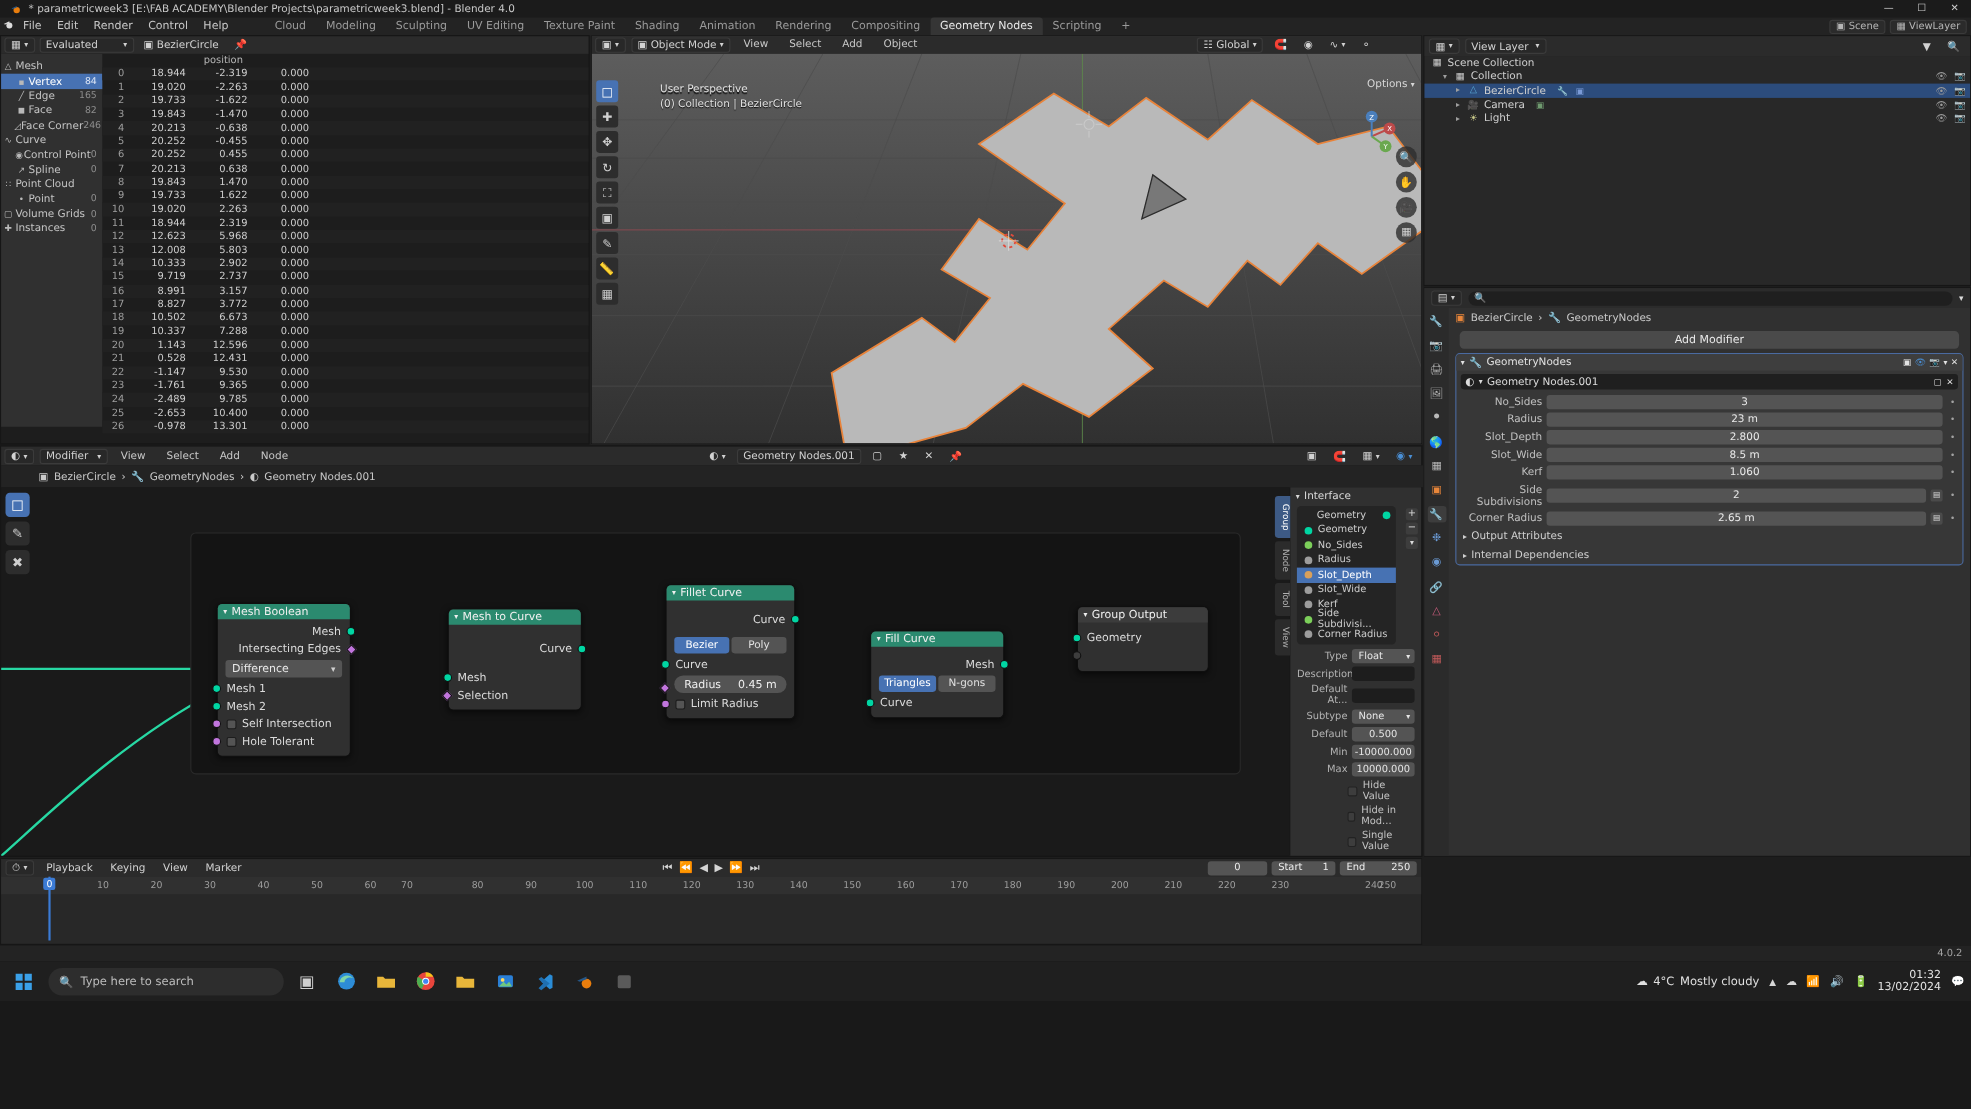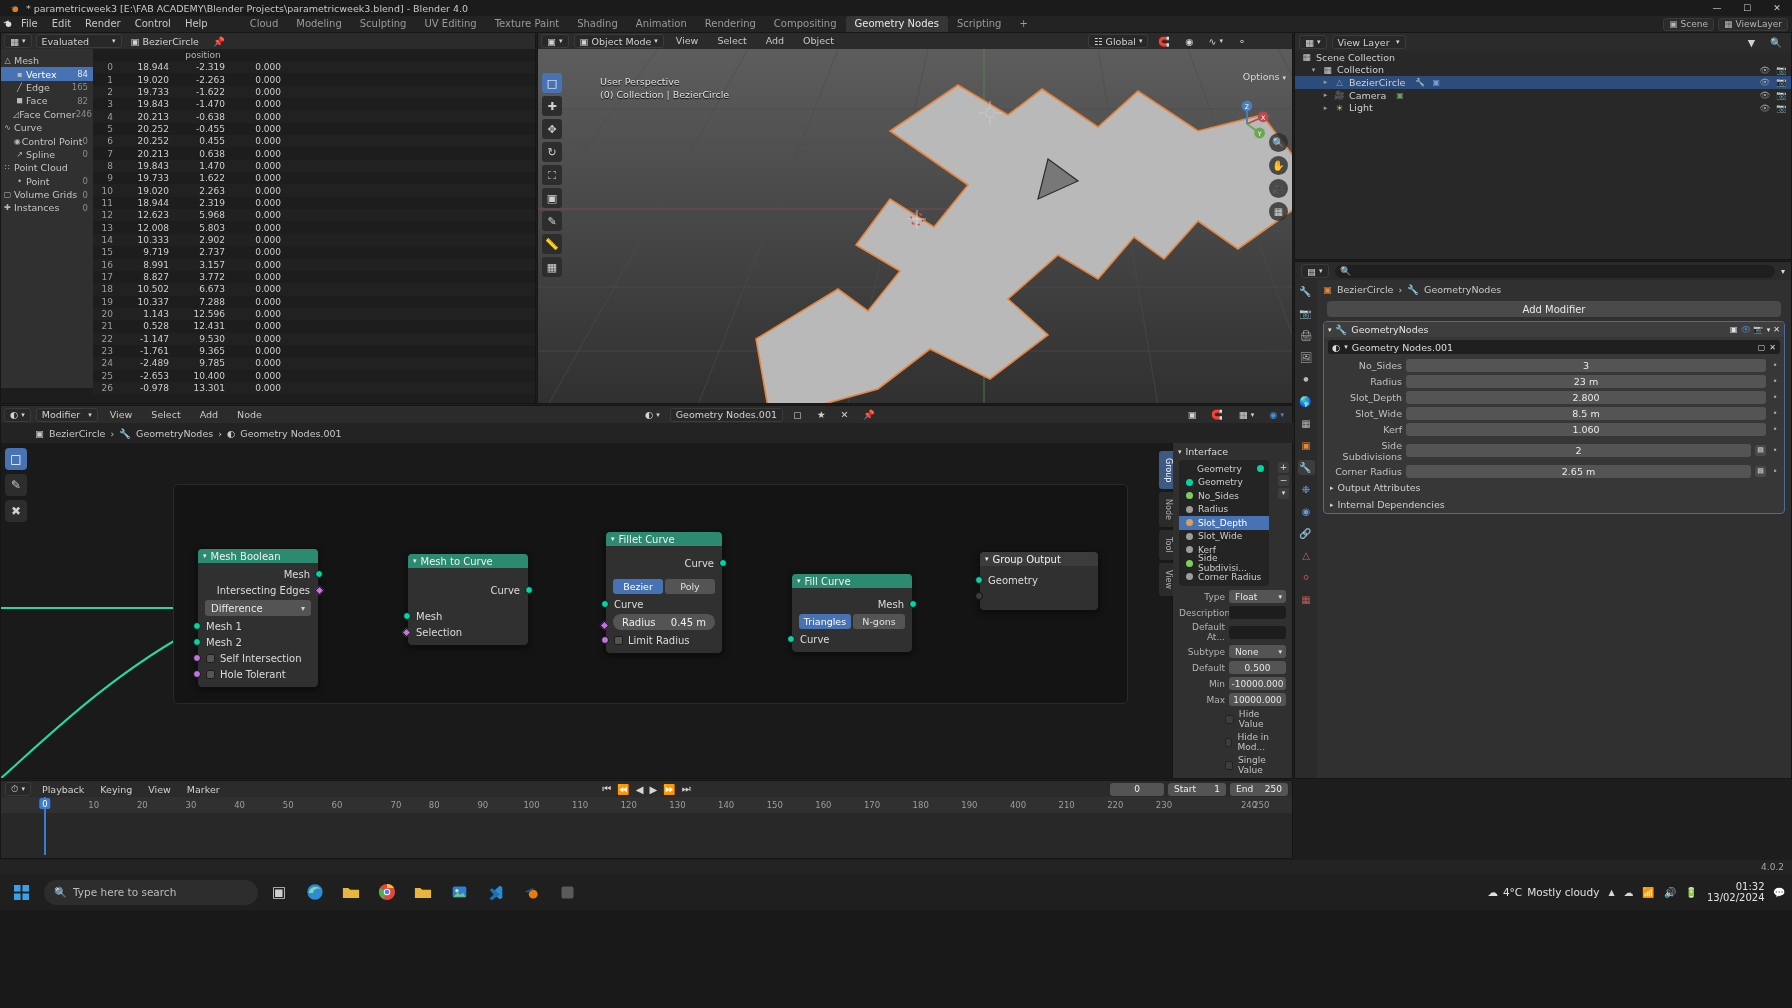--- a/index.html
+++ b/index.html
@@ -1070,47 +1070,47 @@
       <span>▶</span>
       <span>⏩</span>
       <span>⏭</span>
     </div>
     <div id="tl-right">
       <span class="tlfield" style="width:54px;justify-content:center">0</span>
       <span class="tlfield" style="width:58px">
         <span>Start</span>
         <span style="margin-left:auto">1</span>
       </span>
-      <span class="tlfield" style="width:58px">
+      <span class="tlfield" style="width:70px">
         <span>End</span>
         <span style="margin-left:auto">250</span>
       </span>
     </div>
   </div>
   <div id="tl-ruler">
       <span class="tick" style="left: 92.6508px;">10</span>
       <span class="tick" style="left: 141.302px;">20</span>
       <span class="tick" style="left: 189.952px;">30</span>
       <span class="tick" style="left: 238.603px;">40</span>
       <span class="tick" style="left: 287.254px;">50</span>
       <span class="tick" style="left: 335.905px;">60</span>
-      <span class="tick" style="left: 395px;">70</span>
+      <span class="tick" style="left: 369px;">70</span>
       <span class="tick" style="left: 433.206px;">80</span>
       <span class="tick" style="left: 481.857px;">90</span>
       <span class="tick" style="left: 530.508px;">100</span>
       <span class="tick" style="left: 579.159px;">110</span>
       <span class="tick" style="left: 627.81px;">120</span>
       <span class="tick" style="left: 676.46px;">130</span>
       <span class="tick" style="left: 725.111px;">140</span>
       <span class="tick" style="left: 773.762px;">150</span>
       <span class="tick" style="left: 822.413px;">160</span>
       <span class="tick" style="left: 871.063px;">170</span>
       <span class="tick" style="left: 919.714px;">180</span>
       <span class="tick" style="left: 968.365px;">190</span>
-      <span class="tick" style="left: 1017.02px;">400</span>
+      <span class="tick" style="left: 1017.02px;">200</span>
       <span class="tick" style="left: 1065.67px;">210</span>
       <span class="tick" style="left: 1114.32px;">220</span>
       <span class="tick" style="left: 1162.97px;">230</span>
       <span class="tick" style="left: 1248px;">240</span>
       <span class="tick" style="left: 1260.27px;">250</span>
     </div>
   <div id="playhead" style="left:43px"></div>
   <div id="playhead-lbl" style="left:44px">0</div>
 </div>
 

